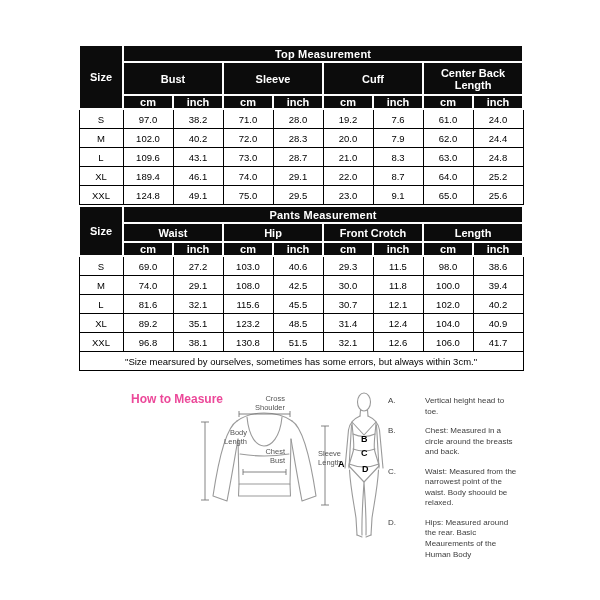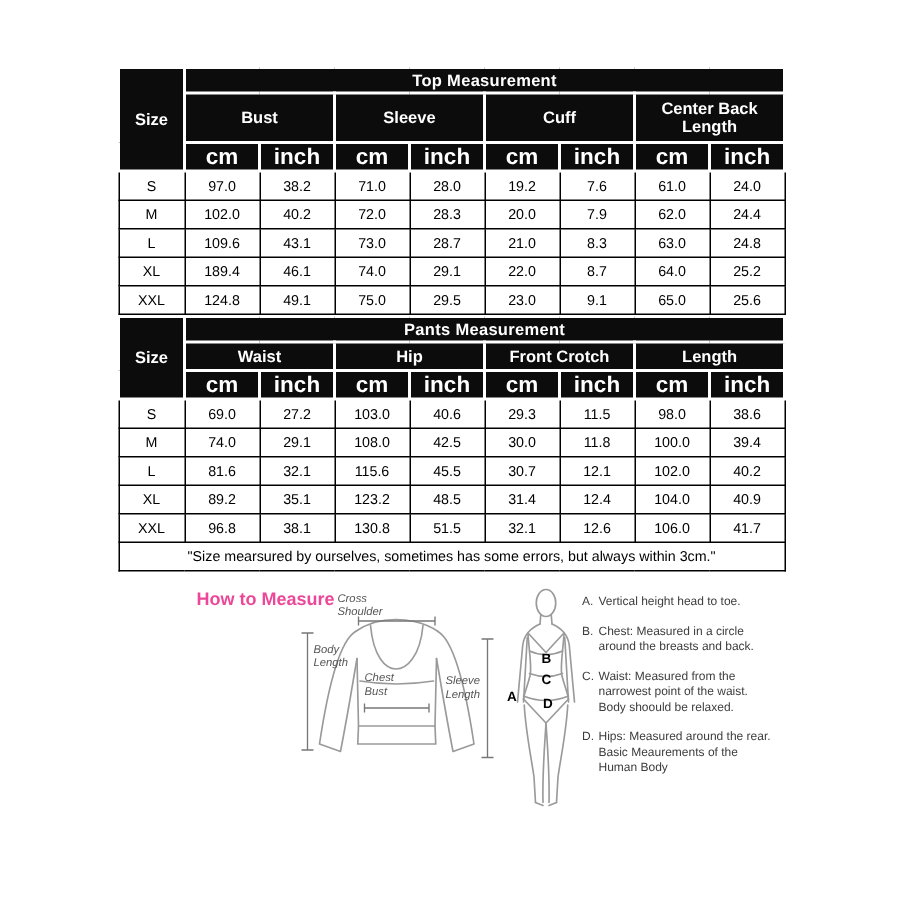--- a/index.html
+++ b/index.html
@@ -11,36 +11,36 @@
   table.size-table { border-collapse:collapse; table-layout:fixed; width:444px; }
   table.size-table th {
     background:#0c0c0c; color:#ffffff; border:2px solid #ffffff;
     font-weight:bold; vertical-align:middle; padding:0;
   }
   th.size-th { font-size:11px; }
   tr.title-row th.title-th { font-size:11px; height:15px; letter-spacing:0.2px; }
   tr.group-row th { font-size:11px; line-height:12px; }
   #top-table tr.group-row th { height:31px; }
   #pants-table tr.group-row th { height:17px; }
-  tr.unit-row th { font-size:15px; height:12px; }
+  tr.unit-row th { font-size:11px; height:12px; }
   table.size-table td {
     background:#ffffff; border:1px solid #000000; text-align:center;
     vertical-align:middle; font-size:9.5px; height:18px; padding:0; color:#000;
   }
   td.note-td { font-size:9px; height:15px; }
   
   .measure-heading { position:absolute; left:131px; top:392px; font-size:12px; font-weight:bold; color:#ec4899; }
   .diag-label {
     position:absolute; font-size:7.5px; line-height:1.15; color:#555;
-    white-space:pre-line; text-align:left;font-style:italic;
+    white-space:pre-line; text-align:right;
   }
   .instructions { position:absolute; left:388px; top:396px; width:130px; }
   .instr { display:flex; margin-bottom:9px; font-size:8px; line-height:1.32; color:#3d3d3d; }
   .instr .mark { flex:0 0 11px; }
-  .instr .txt { flex:1; }
+  .instr .txt { flex:1;margin-left:26px; }
   .bottom-note { position:absolute; left:98px; top:511px; font-size:9.5px; color:#222; }
   svg { position:absolute; }
   .sketch { stroke:#9a9a9a; fill:none; stroke-width:1.1; stroke-linecap:round; stroke-linejoin:round; }
   .dim { stroke:#777; fill:none; stroke-width:0.9; }
   .mark-letter { font-family:"Liberation Sans",sans-serif; font-size:9px; font-weight:bold; fill:#000; }
 </style>
 </head>
 <body>
 
 <div class="canvas">

